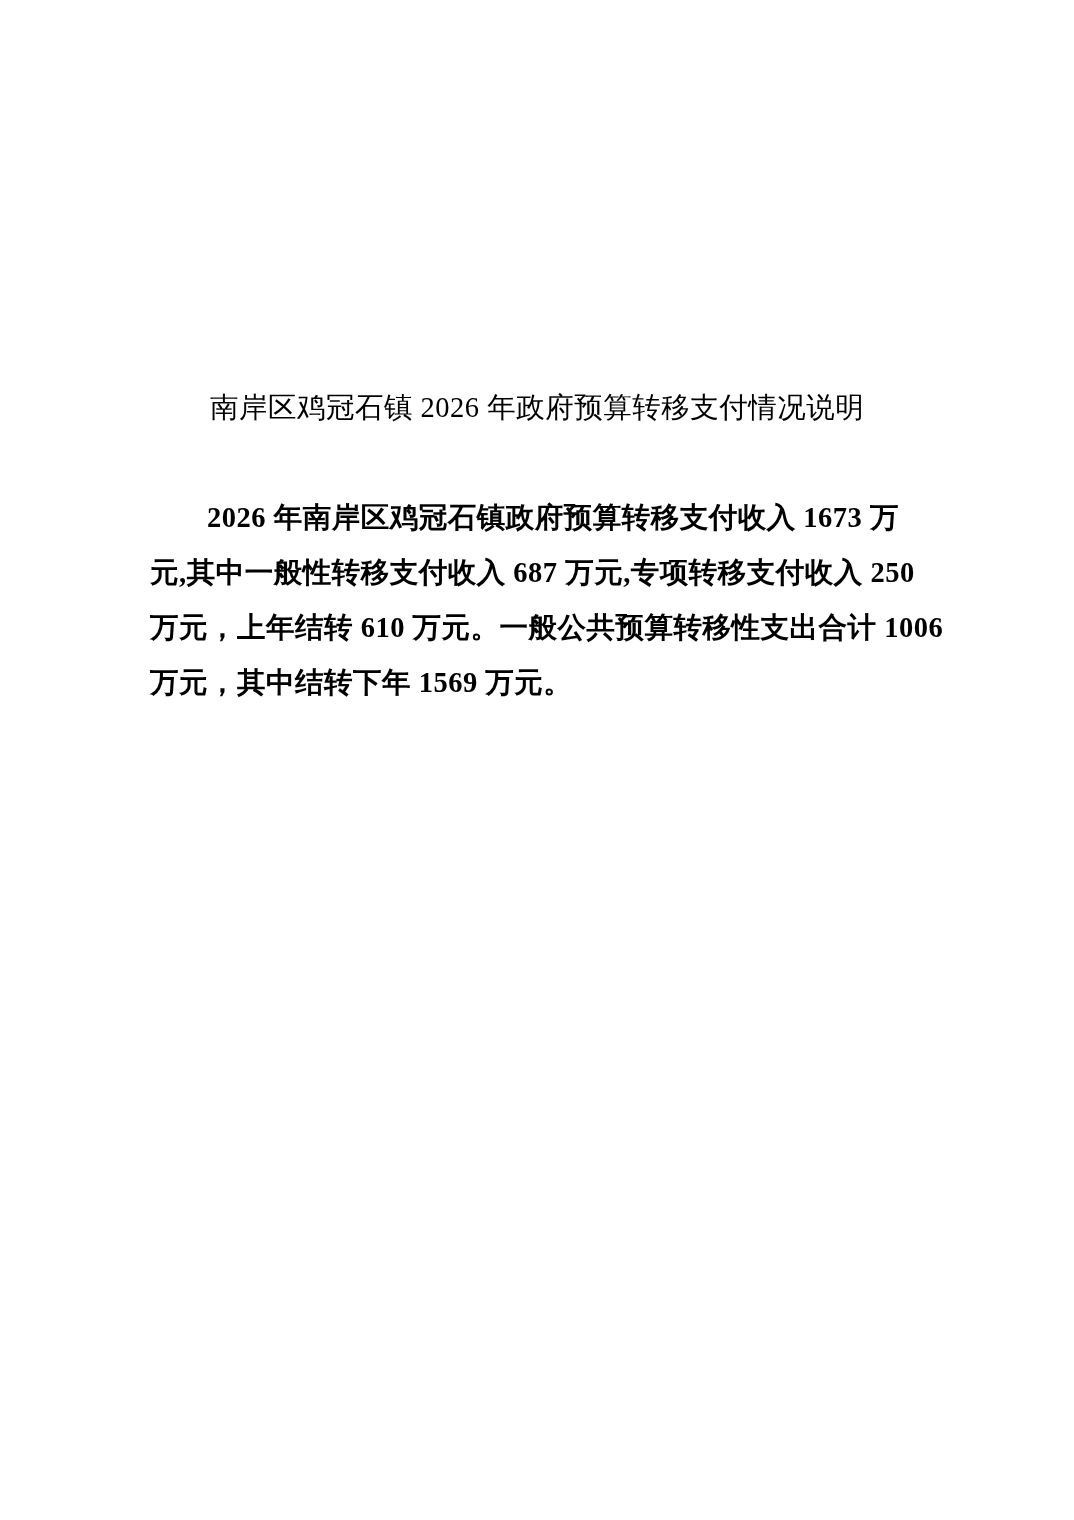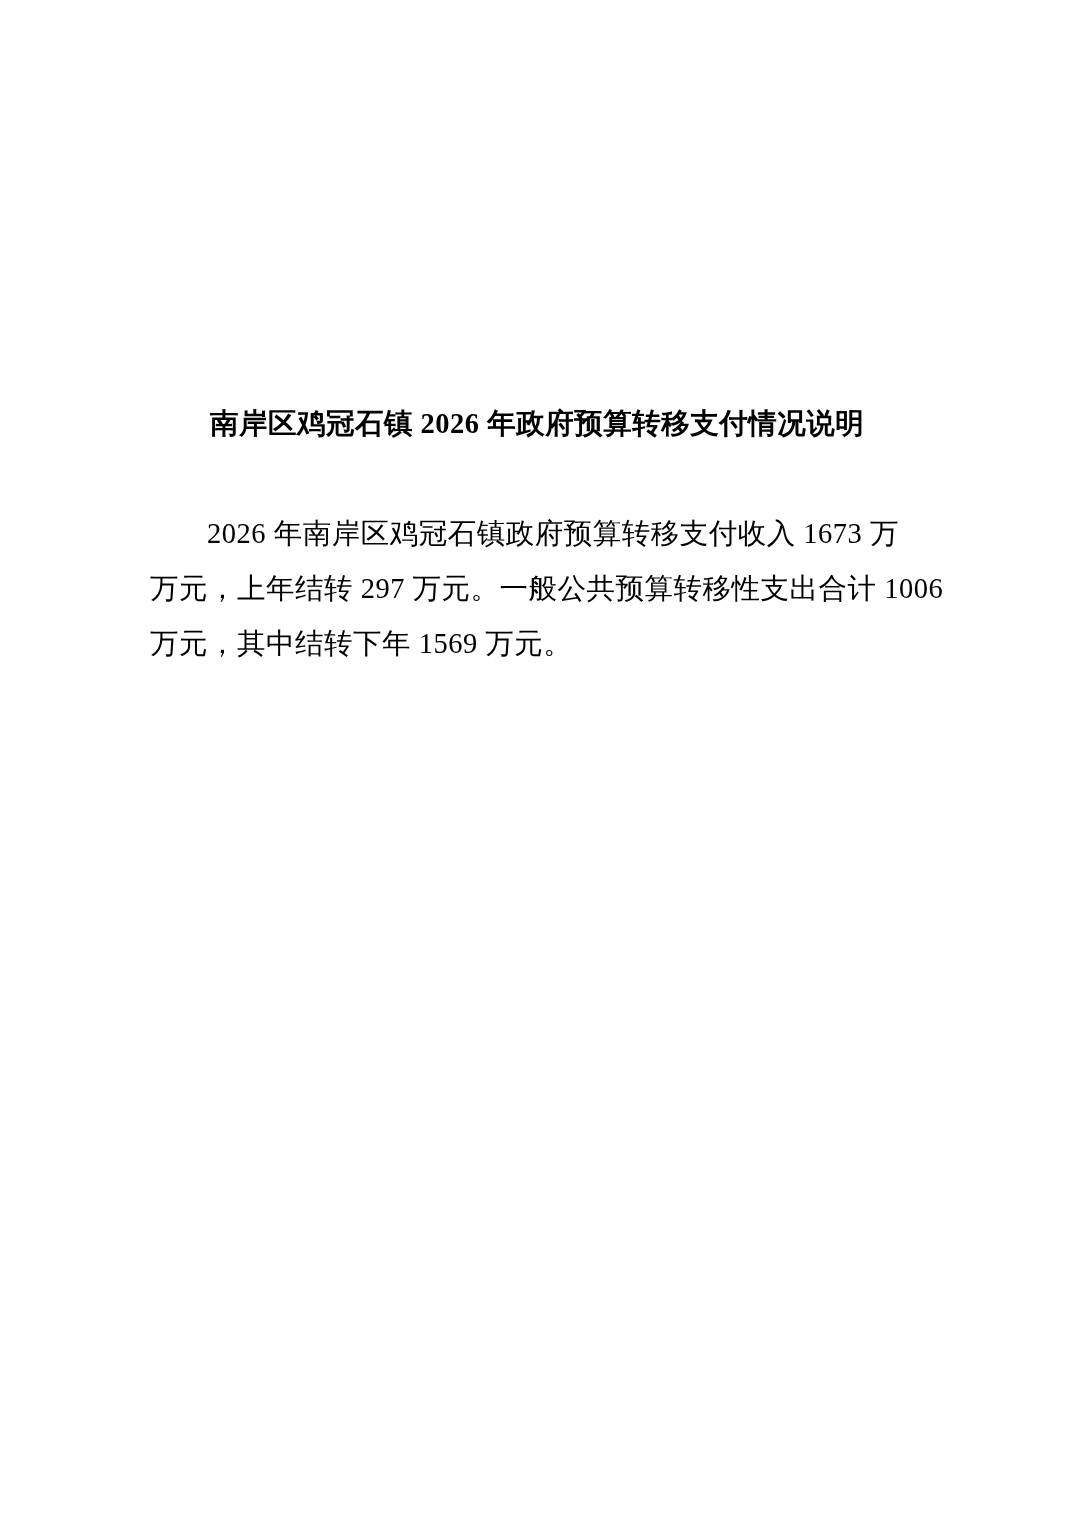--- a/index.html
+++ b/index.html
@@ -13,45 +13,47 @@
     height: 1520px;
     background: #ffffff;
     box-sizing: border-box;
     padding-top: 380px;
     overflow: hidden;
     font-family: "Liberation Serif", "DejaVu Serif", serif;
     color: #000000;
     font-weight: normal;
   }
   .doc-title {
-    margin: 16px;
+    margin: 0;
     font-size: 28.5px;
-    font-weight: bold;
+    font-weight: normal;
     line-height: 55px;
     text-align: center;
     letter-spacing: 0.5px;
     white-space: pre;
   }
   .doc-body {
     margin: 55px 145px 0 150px;
+    font-weight: bold;
   }
   .para-line {
     font-size: 28.5px;
     line-height: 55px;
     white-space: pre;
     letter-spacing: 0.5px;
   }
   .para-line.first-line {
     text-indent: 57px;
   }
 </style>
 </head>
 <body>
 
 <div class="page">
   <h1 class="doc-title">南岸区鸡冠石镇 2026 年政府预算转移支付情况说明</h1>
 
   <div class="doc-body">
     <div class="para-line first-line">2026 年南岸区鸡冠石镇政府预算转移支付收入 1673 万</div>
-    <div class="para-line">万元，上年结转 297 万元。一般公共预算转移性支出合计 1006</div>
+    <div class="para-line">元,其中一般性转移支付收入 687 万元,专项转移支付收入 250</div>
+    <div class="para-line">万元，上年结转 610 万元。一般公共预算转移性支出合计 1006</div>
     <div class="para-line">万元，其中结转下年 1569 万元。</div>
   </div>
 </div>
 
 </body></html>

